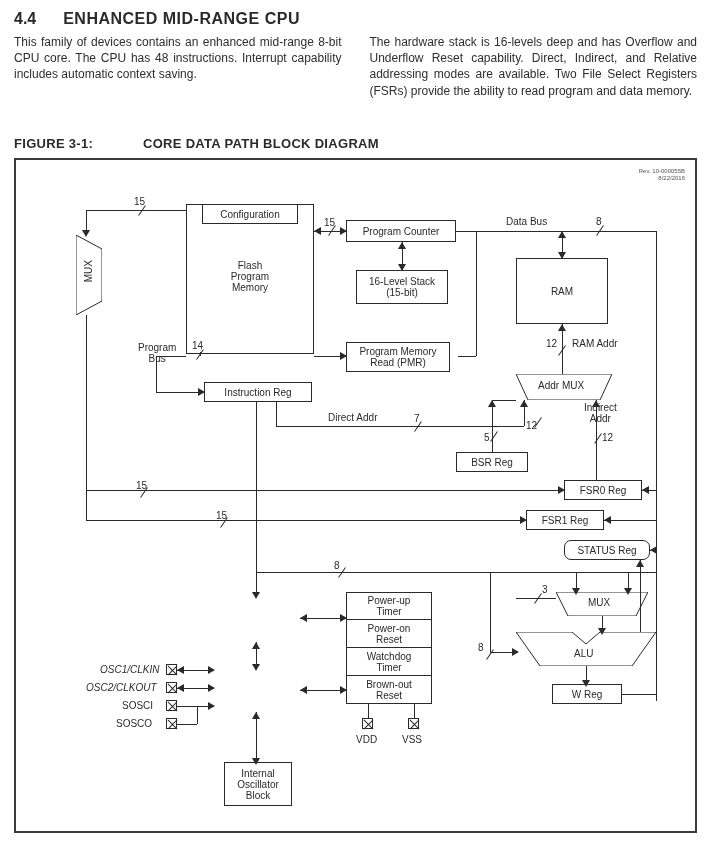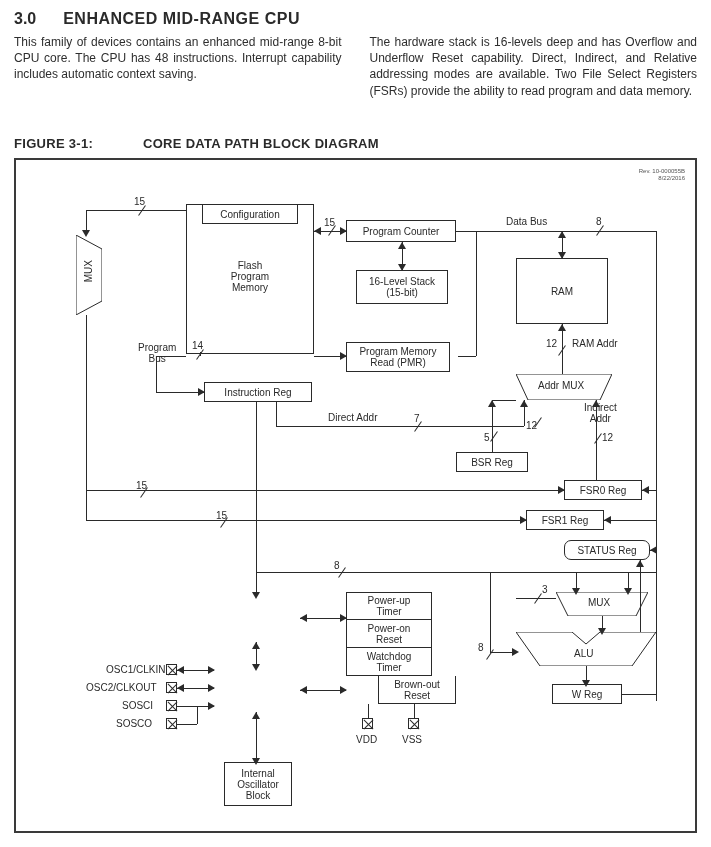--- a/index.html
+++ b/index.html
@@ -127,21 +127,21 @@
   
   .mux-h svg, .mux-v svg { display:block; }
 </style>
 </head>
 <body>
 
 <div class="page">
 
   <div class="hdr">
     <div>
-      <span class="sec-num">3.0</span>
+      <span class="sec-num">4.4</span>
       <span style="display:inline-block;width:18px"></span>
       <span class="sec-title">ENHANCED MID-RANGE CPU</span>
     </div>
     <div class="cols">
       <div class="col">This family of devices contains an enhanced mid-range 8-bit CPU core. The CPU has 48 instructions. Interrupt capability includes automatic context saving.</div>
       <div class="col">The hardware stack is 16-levels deep and has Overflow and Underflow Reset capability. Direct, Indirect, and Relative addressing modes are available. Two File Select Registers (FSRs) provide the ability to read program and data memory.</div>
     </div>
   </div>
 
   <div class="fig-caption">
@@ -214,38 +214,38 @@
 
     <div class="box" style="left:536px;top:524px;width:70px;height:20px;">W Reg</div>
 
 
     <div class="box" style="left:330px;top:432px;width:86px;height:28px;white-space:pre-line;">Power-up
 Timer</div>
     <div class="box" style="left:330px;top:460px;width:86px;height:28px;white-space:pre-line;border-top:none;">Power-on
 Reset</div>
     <div class="box" style="left:330px;top:488px;width:86px;height:28px;white-space:pre-line;border-top:none;">Watchdog
 Timer</div>
-    <div class="box" style="left:330px;top:516px;width:78px;height:28px;white-space:pre-line;border-top:none;margin-left:32px;">Brown-out
+    <div class="box" style="left:330px;top:516px;width:86px;height:28px;white-space:pre-line;border-top:none;">Brown-out
 Reset</div>
 
 
     <div class="box" style="left:208px;top:602px;width:68px;height:44px;white-space:pre-line;">Internal
 Oscillator
 Block</div>
 
     <div class="label" style="left:490px;top:56px;">Data Bus</div>
     <div class="label" style="left:556px;top:178px;">RAM Addr</div>
     <div class="label" style="left:122px;top:182px;white-space:pre-line;text-align:center;">Program
 Bus</div>
     <div class="label" style="left:312px;top:252px;">Direct Addr</div>
     <div class="label" style="left:568px;top:242px;white-space:pre-line;text-align:center;">Indirect
 Addr</div>
 
-    <div class="label" style="left:90px;top:504px;">OSC1/CLKIN</div>
-    <div class="label" style="left:70px;top:522px;">OSC2/CLKOUT</div>
+    <div class="label" style="left:84px;top:504px;font-style:italic;">OSC1/CLKIN</div>
+    <div class="label" style="left:70px;top:522px;font-style:italic;">OSC2/CLKOUT</div>
     <div class="label" style="left:106px;top:540px;">SOSCI</div>
     <div class="label" style="left:100px;top:558px;">SOSCO</div>
     <div class="label" style="left:340px;top:574px;font-variant:small-caps;">VDD</div>
     <div class="label" style="left:386px;top:574px;font-variant:small-caps;">VSS</div>
 
     <div class="label" style="left:118px;top:36px;">15</div>
     <div class="tick" style="left:120px;top:44px;"></div>
 
     <div class="label" style="left:308px;top:57px;">15</div>
     <div class="tick" style="left:310px;top:64px;"></div>

